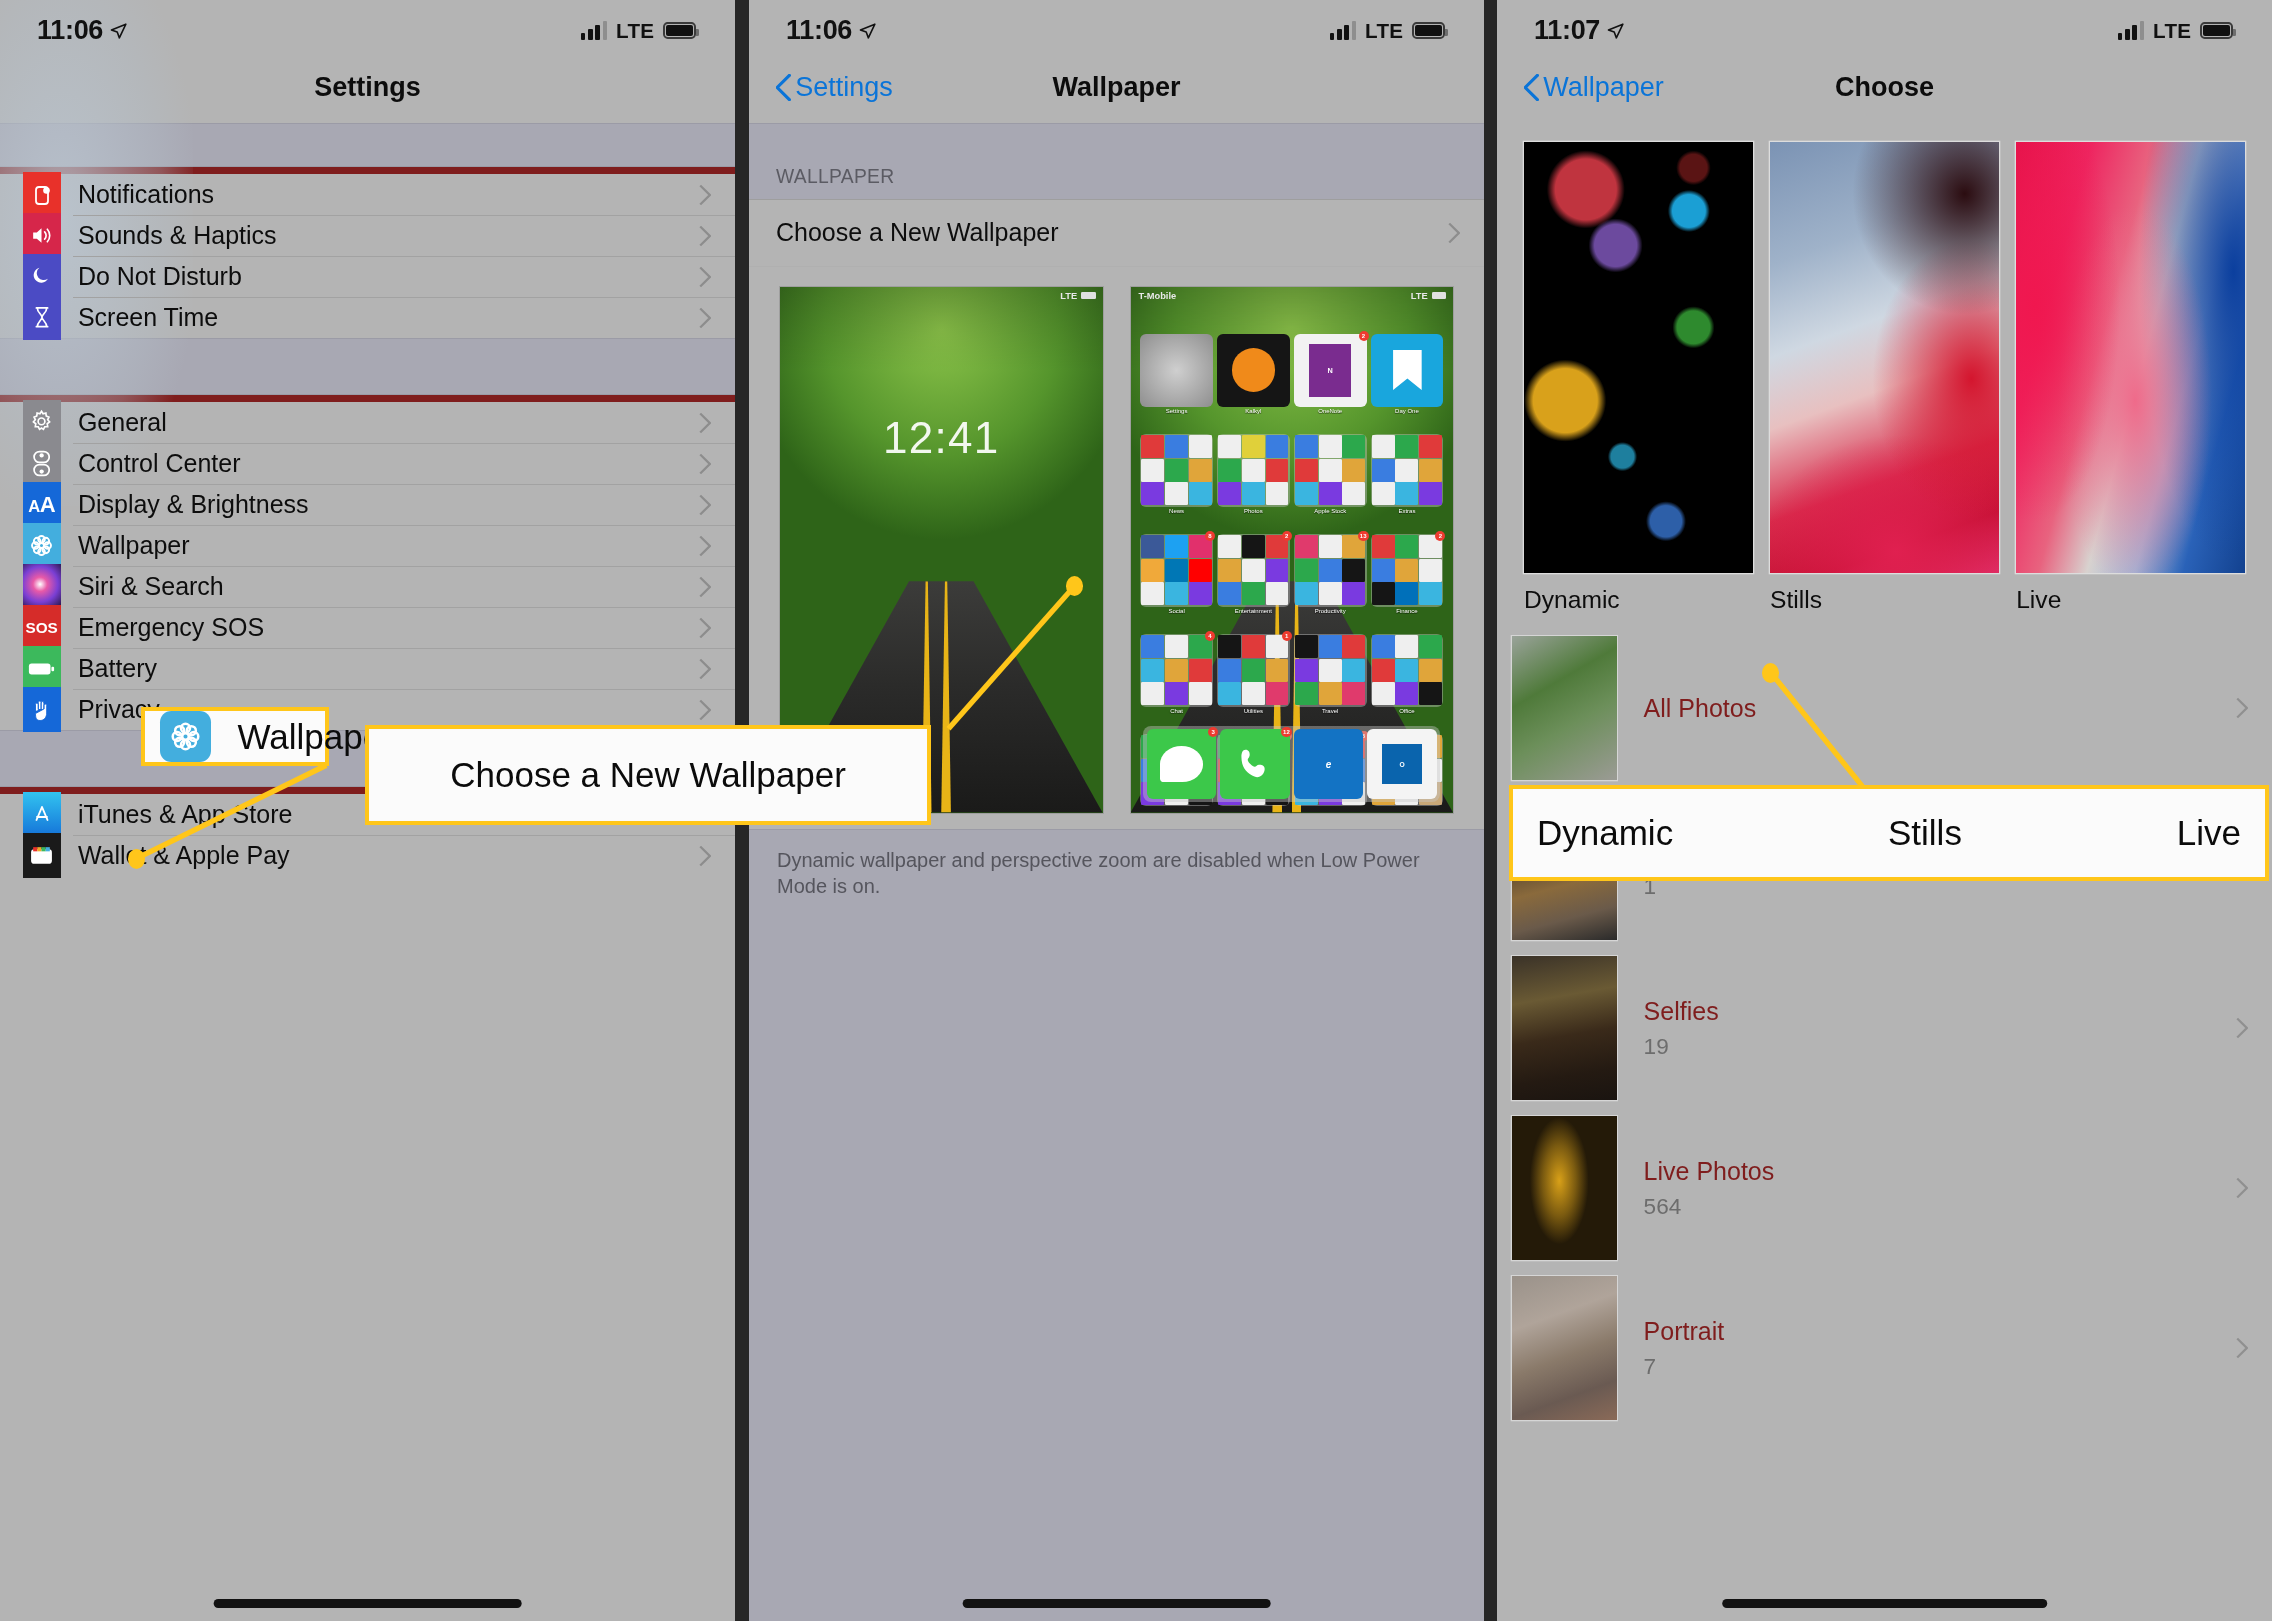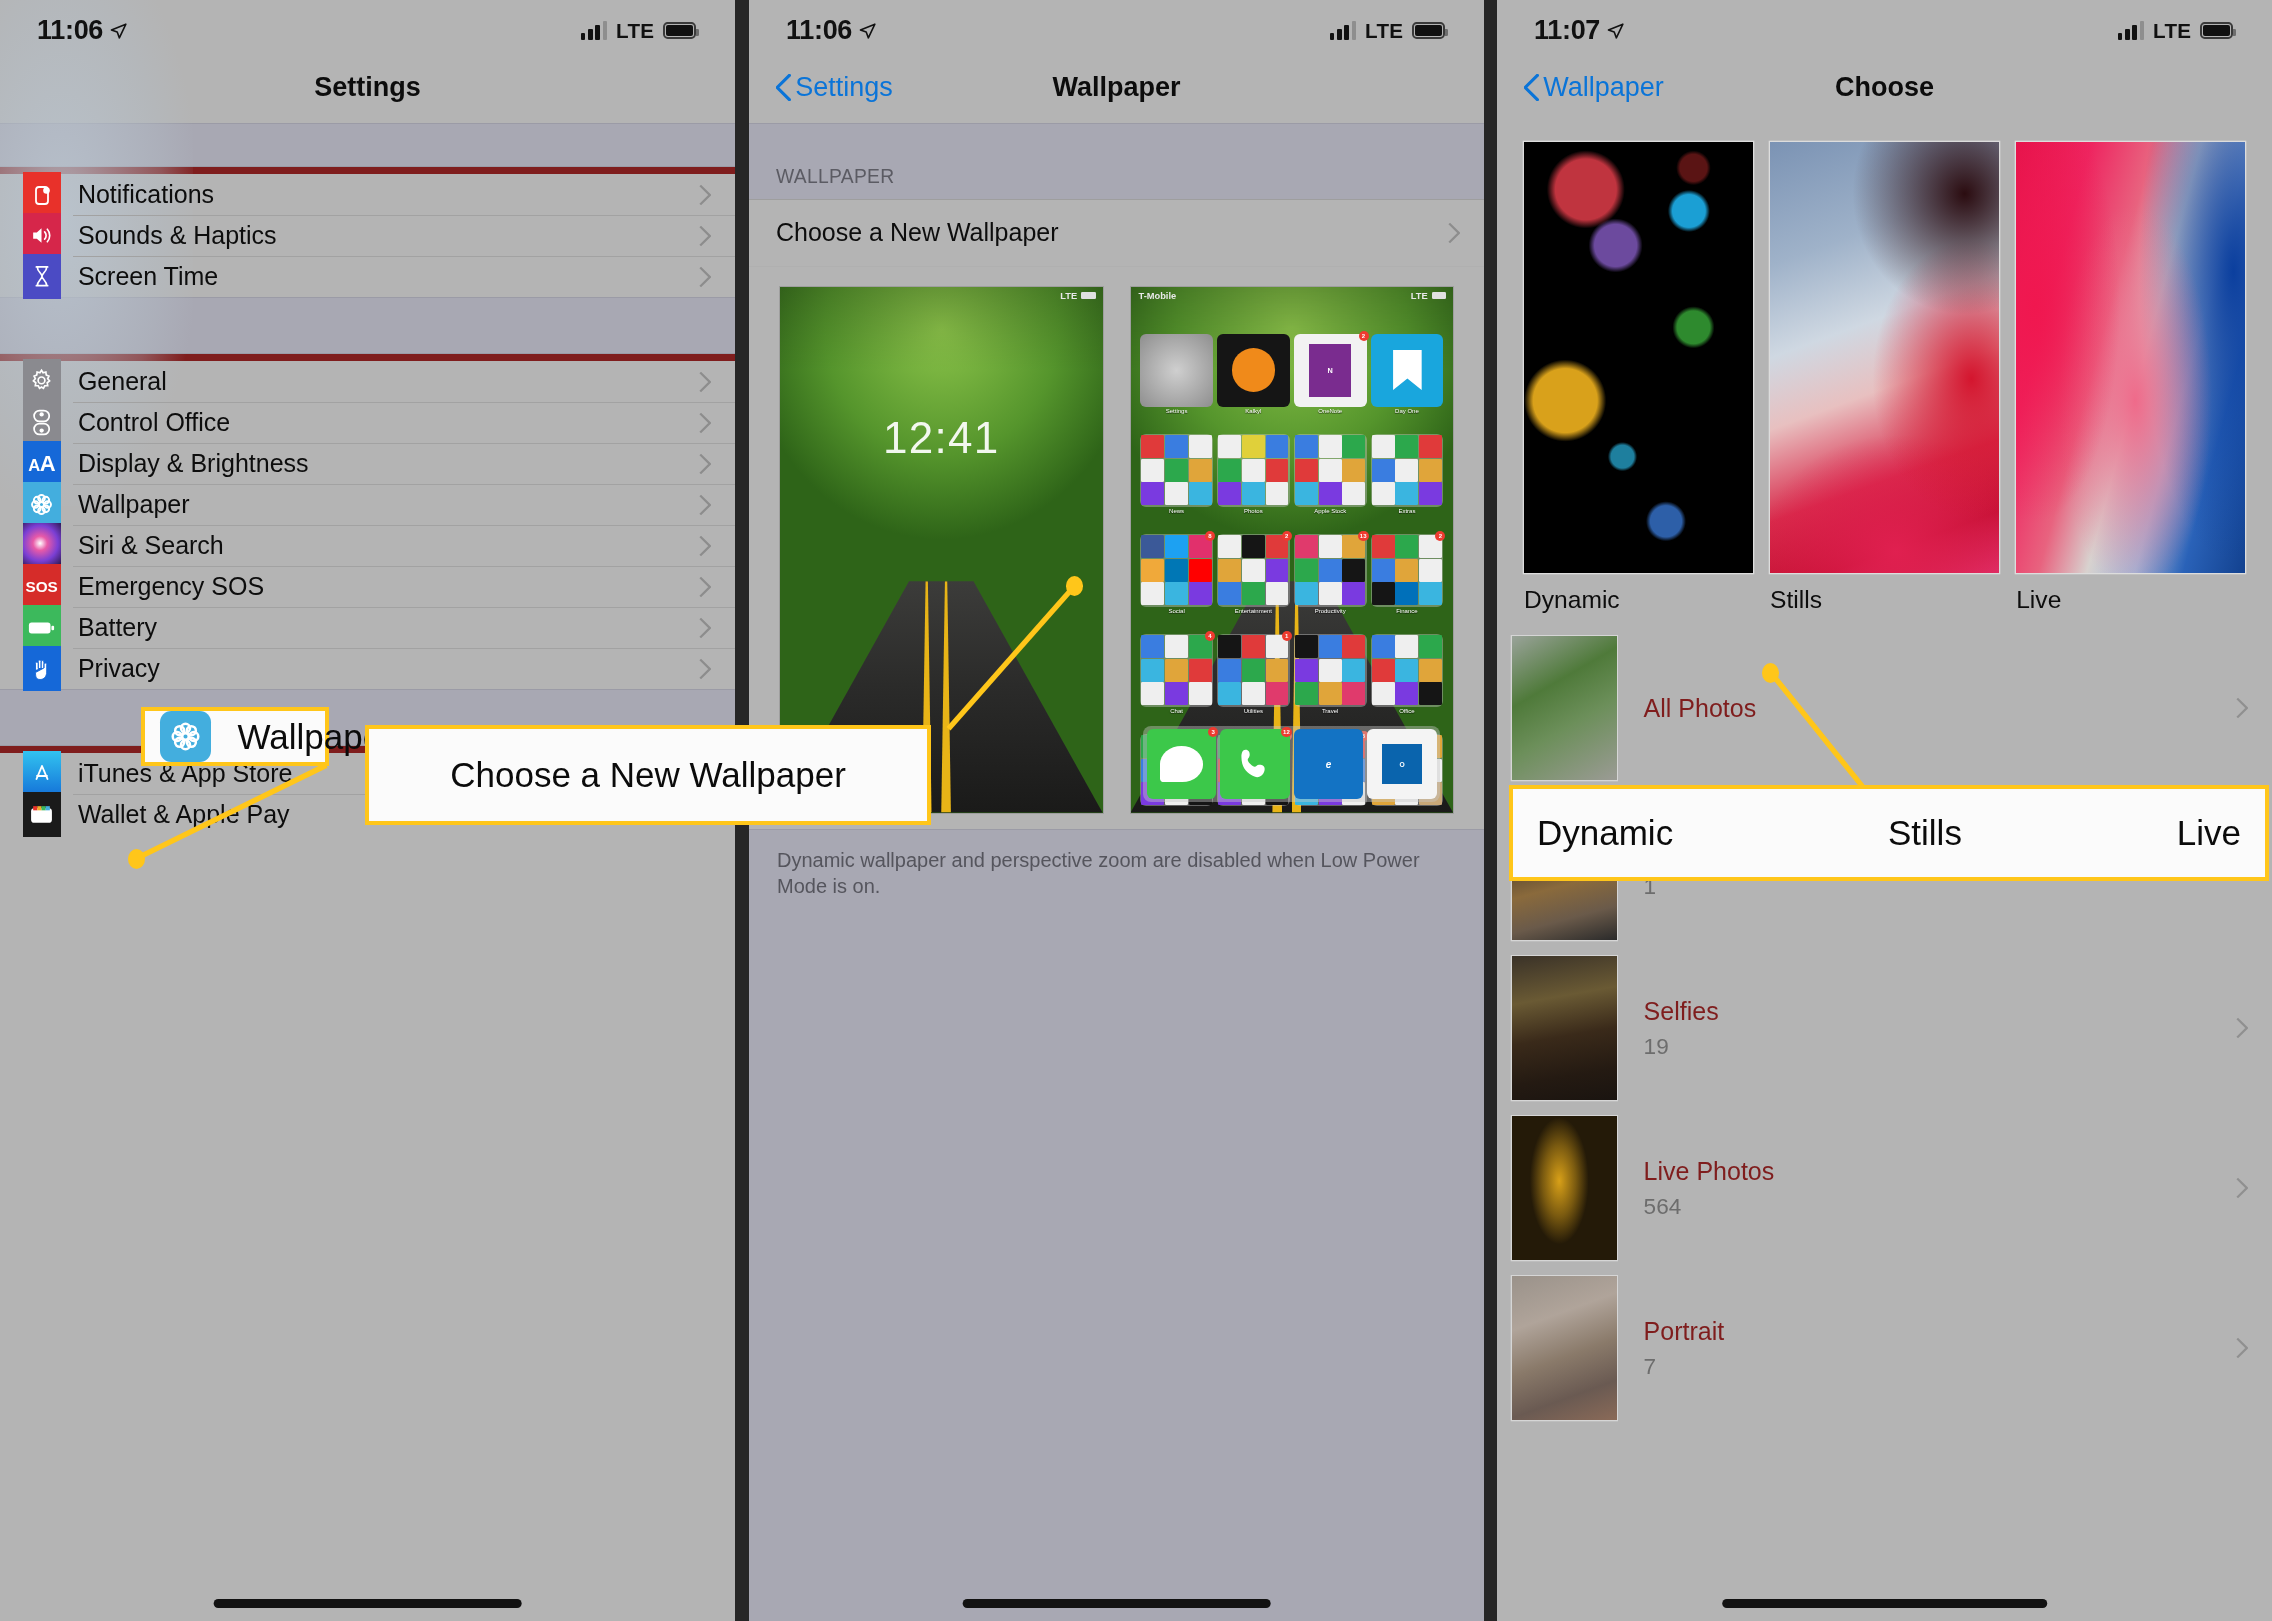--- a/index.html
+++ b/index.html
@@ -222,20 +222,31 @@
               <path d="M15 8.5a5 5 0 010 7M17.6 6a9 9 0 010 12" fill="none" stroke="#fff" stroke-width="1.6" stroke-linecap="round"></path>
             </svg>
         </span>
         <span class="lbl">Sounds &amp; Haptics</span>
         <svg class="chev" viewBox="0 0 12 22">
             <path d="M1 1l10 10L1 21" fill="none" stroke="#6e6e6e" stroke-width="2.4"></path>
           </svg>
       </div>
       <div class="row">
         <span class="ico" style="background:#4b4bc4">
+          <svg width="22.6" height="22.6" viewBox="0 0 24 24">
+              <path d="M19 14.5A8 8 0 1110 3a6.6 6.6 0 009 11.5z" fill="#fff"></path>
+            </svg>
+        </span>
+        <span class="lbl">Do Not Disturb</span>
+        <svg class="chev" viewBox="0 0 12 22">
+            <path d="M1 1l10 10L1 21" fill="none" stroke="#6e6e6e" stroke-width="2.4"></path>
+          </svg>
+      </div>
+      <div class="row">
+        <span class="ico" style="background:#4b4bc4">
           <svg width="20" height="22.6" viewBox="0 0 18 24">
               <path d="M3 2h12M3 22h12M4 2c0 5 5 7 5 10S4 17 4 22M14 2c0 5-5 7-5 10s5 5 5 10" fill="none" stroke="#fff" stroke-width="1.8" stroke-linecap="round"></path>
             </svg>
         </span>
         <span class="lbl">Screen Time</span>
         <svg class="chev" viewBox="0 0 12 22">
             <path d="M1 1l10 10L1 21" fill="none" stroke="#6e6e6e" stroke-width="2.4"></path>
           </svg>
       </div>
     </div>
@@ -257,21 +268,21 @@
       </div>
       <div class="row">
         <span class="ico" style="background:#8a8a8f">
           <svg width="17.3" height="27" viewBox="0 0 16 24">
               <rect x="1" y="1" width="14" height="10" rx="5" fill="none" stroke="#fff" stroke-width="1.6"></rect>
               <circle cx="8" cy="4.5" r="2" fill="#fff"></circle>
               <rect x="1" y="13" width="14" height="10" rx="5" fill="none" stroke="#fff" stroke-width="1.6"></rect>
               <circle cx="8" cy="19.5" r="2" fill="#fff"></circle>
             </svg>
         </span>
-        <span class="lbl">Control Office</span>
+        <span class="lbl">Control Center</span>
         <svg class="chev" viewBox="0 0 12 22">
             <path d="M1 1l10 10L1 21" fill="none" stroke="#6e6e6e" stroke-width="2.4"></path>
           </svg>
       </div>
       <div class="row">
         <span class="ico" style="background:#1568d8">
           <span style="color:#fff;font-size:16.6px;font-weight:700;letter-spacing:-0.7px">A<span style="font-size:22px">A</span></span>
         </span>
         <span class="lbl">Display &amp; Brightness</span>
         <svg class="chev" viewBox="0 0 12 22">

